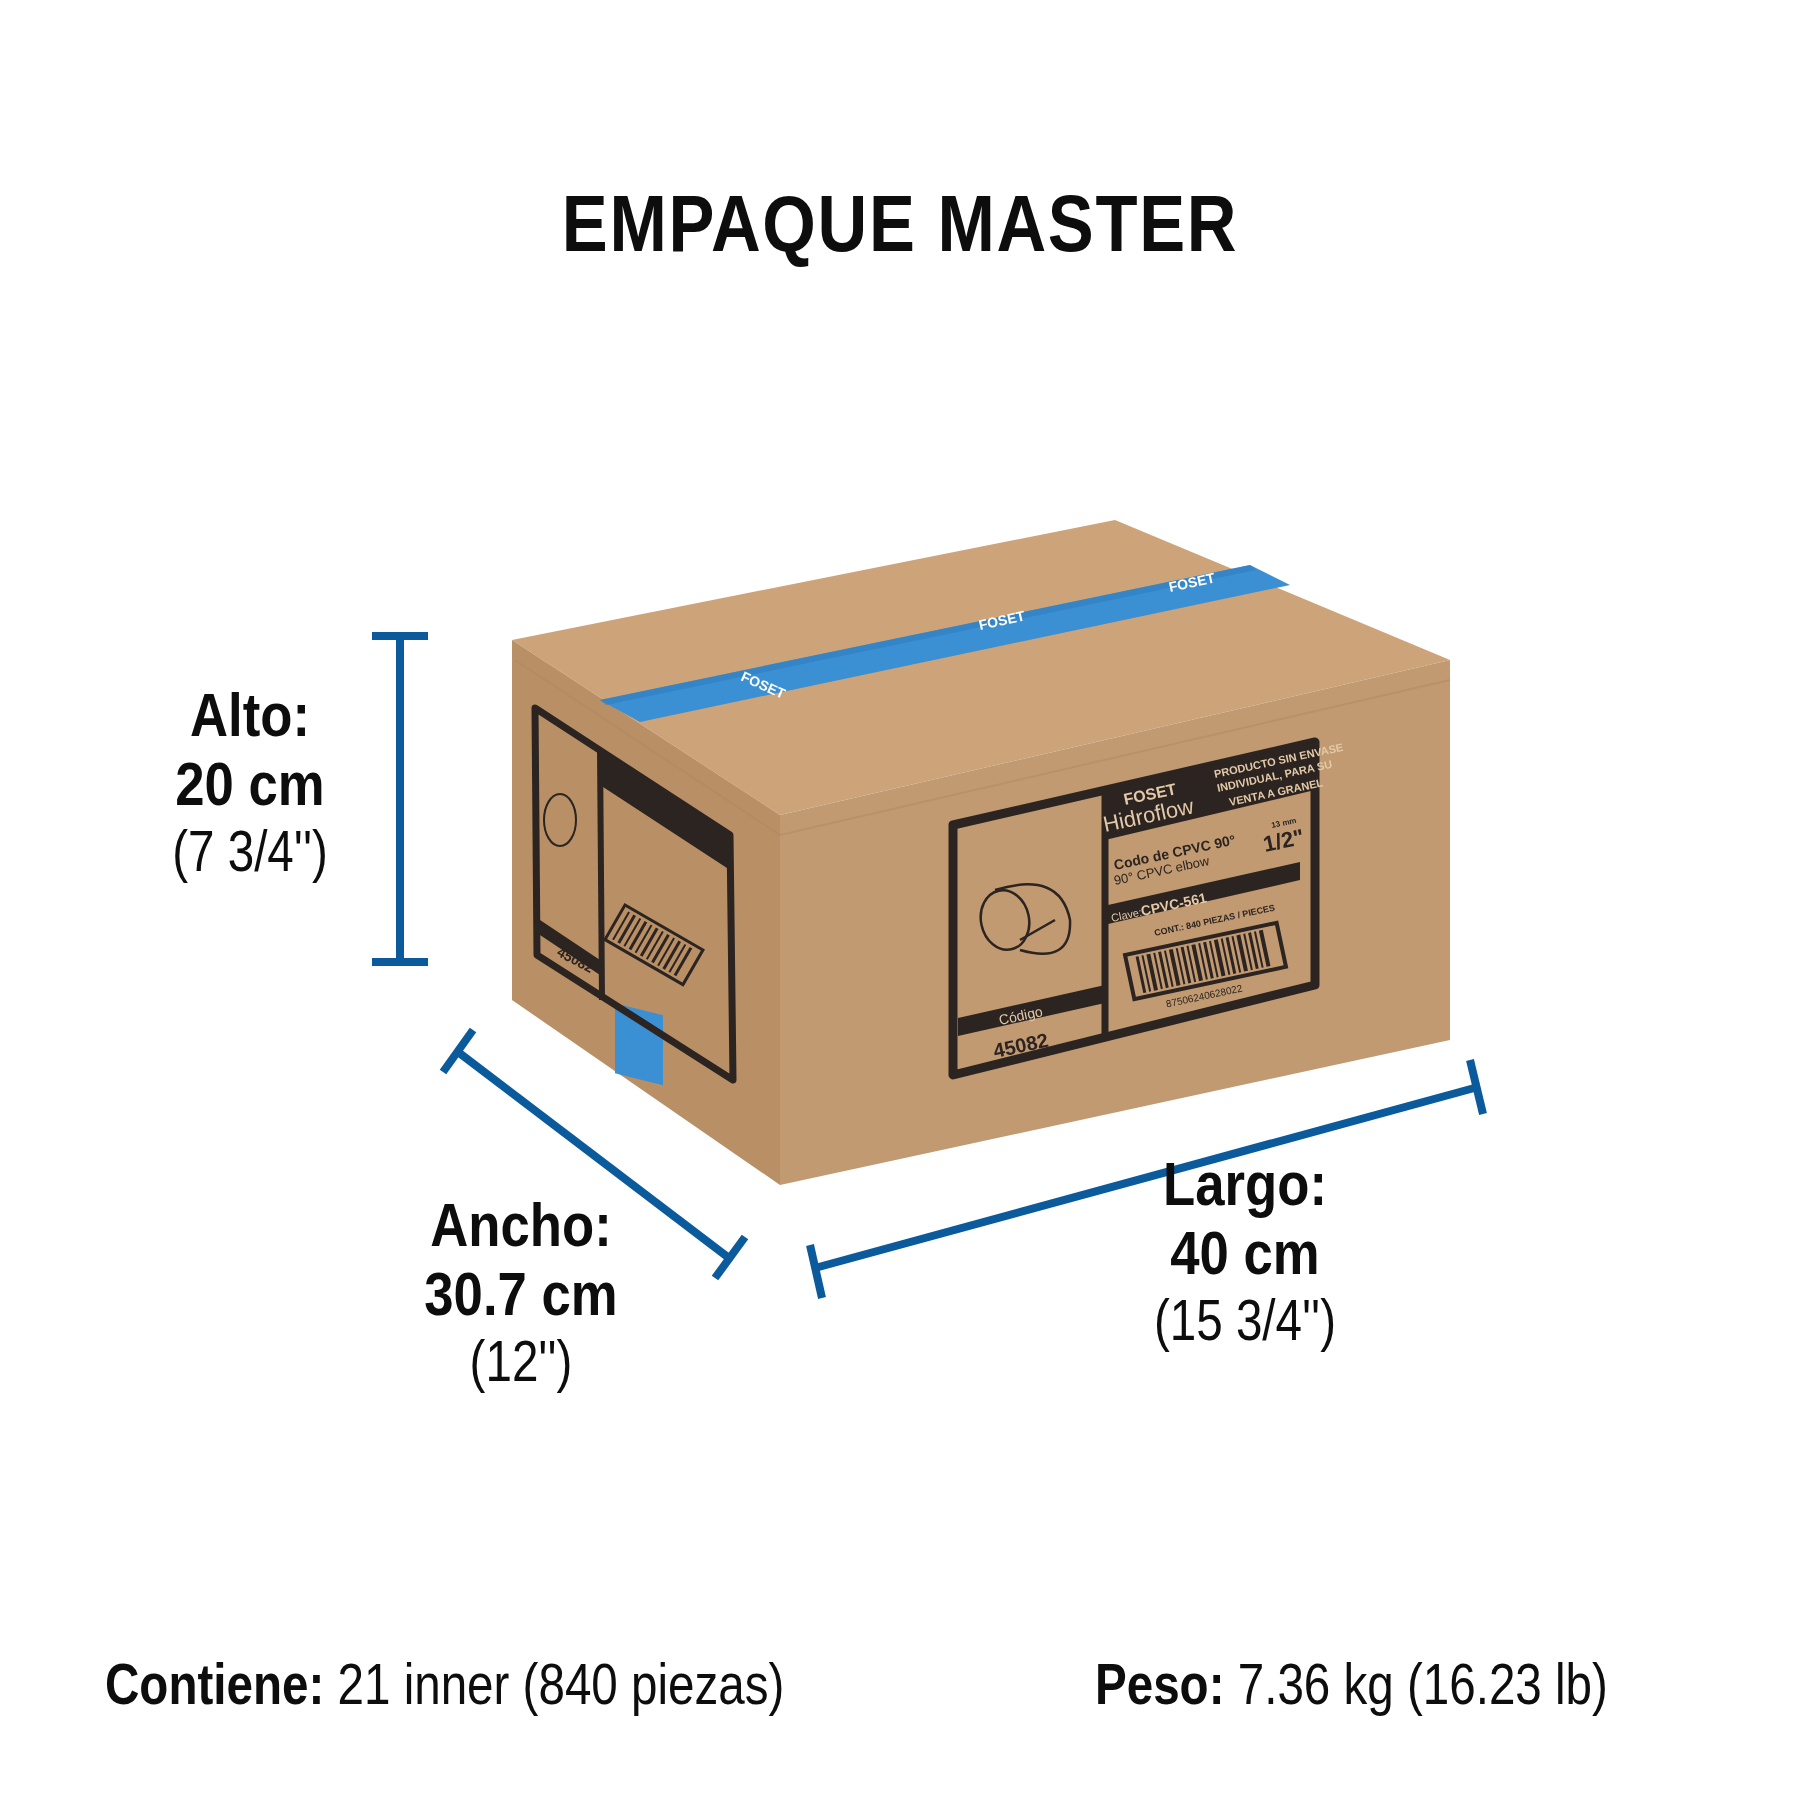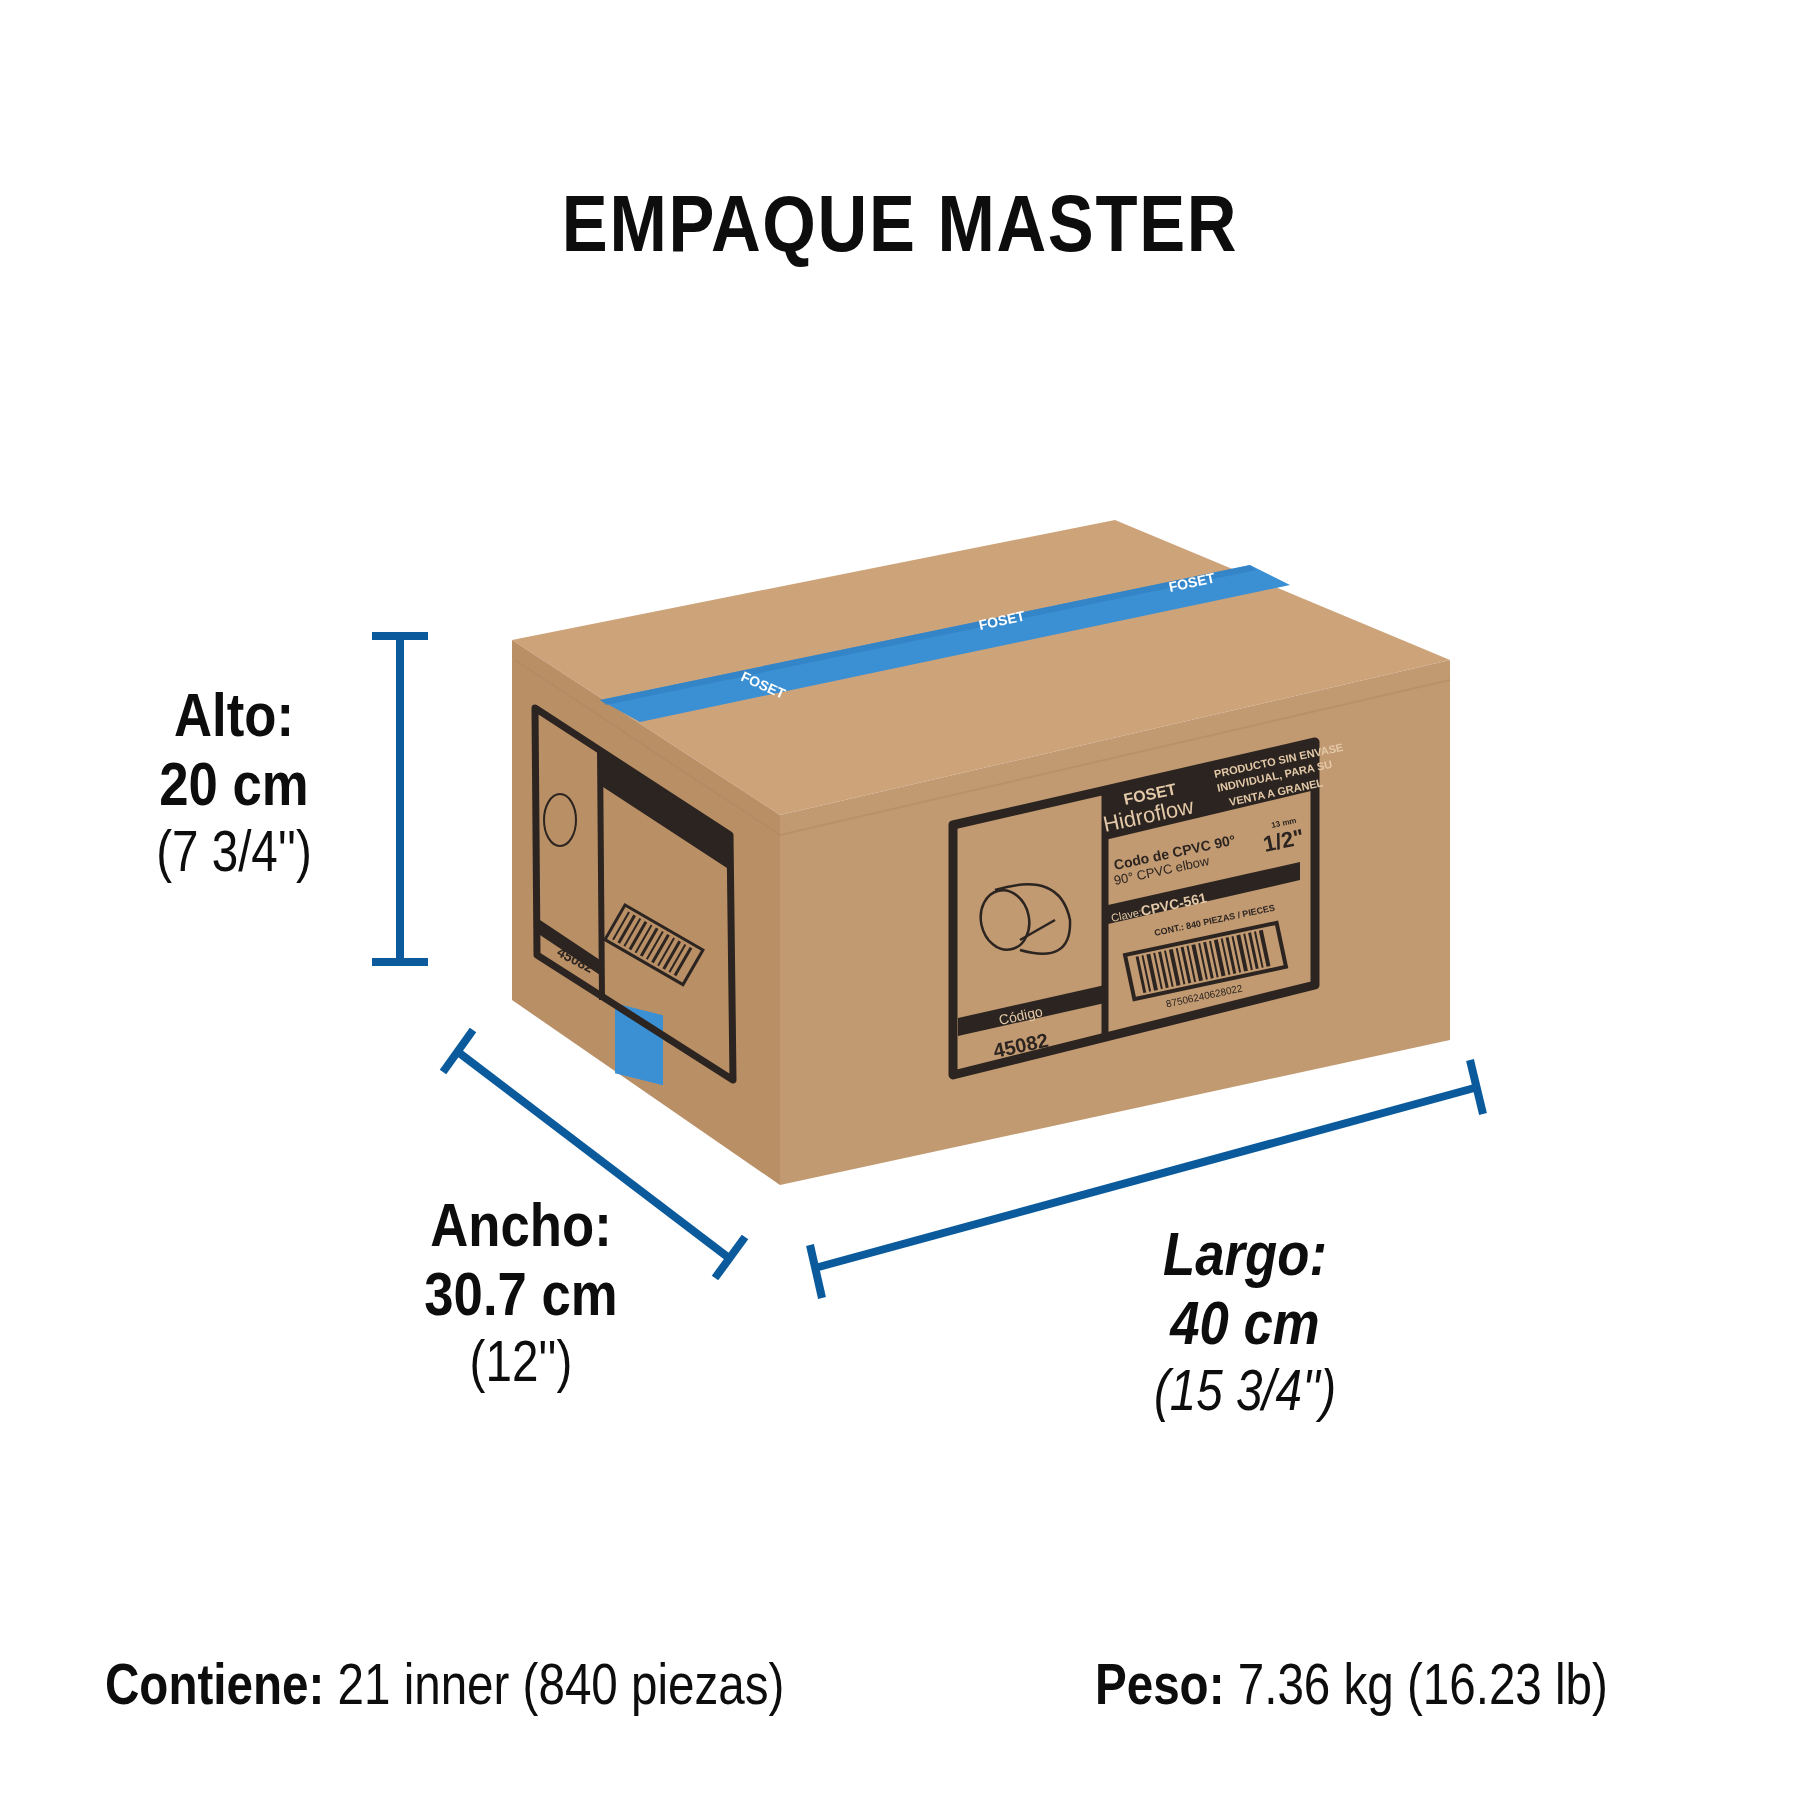--- a/index.html
+++ b/index.html
@@ -139,33 +139,33 @@
     <line x1="443" y1="1072" x2="473" y2="1030"></line>
     <line x1="715" y1="1278" x2="745" y2="1237"></line>
   </g>
   <g stroke="#0a5a9c" stroke-width="8" fill="none">
     <line x1="815" y1="1268" x2="1478" y2="1087"></line>
     <line x1="810" y1="1245" x2="822" y2="1298"></line>
     <line x1="1470" y1="1060" x2="1483" y2="1114"></line>
   </g>
 </svg>
 
-<div class="dim-label" style="left:104px; top:680px; width:260px;">
+<div class="dim-label" style="left:120px; top:680px; width:260px;">
   <span class="name">Alto:</span>
   <span class="metric">20 cm</span>
   <span class="imperial">(7 3/4'')</span>
 </div>
 
 <div class="dim-label" style="left:386px; top:1190px; width:270px;">
   <span class="name">Ancho:</span>
   <span class="metric">30.7 cm</span>
   <span class="imperial">(12'')</span>
 </div>
 
-<div class="dim-label" style="left:1110px; top:1219px; width:270px;font-style:italic;">
+<div class="dim-label" style="left:1110px; top:1149px; width:270px;">
   <span class="name">Largo:</span>
   <span class="metric">40 cm</span>
   <span class="imperial">(15 3/4'')</span>
 </div>
 
 <div class="footer" style="left:105px;">
   <b>Contiene:</b>
   <span>21 inner (840 piezas)</span>
 </div>
 

